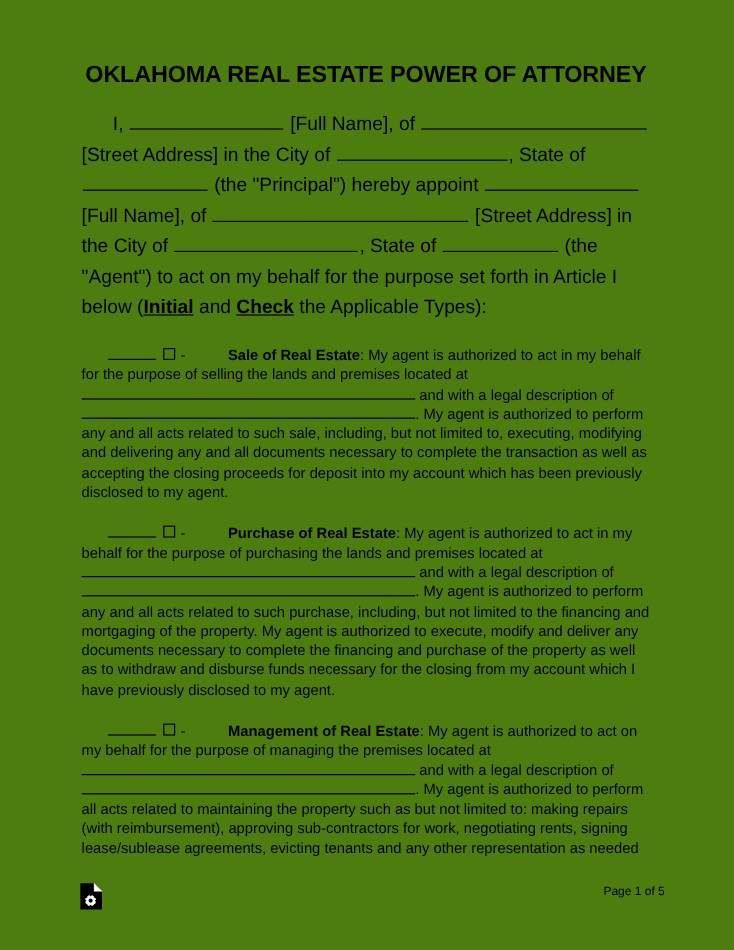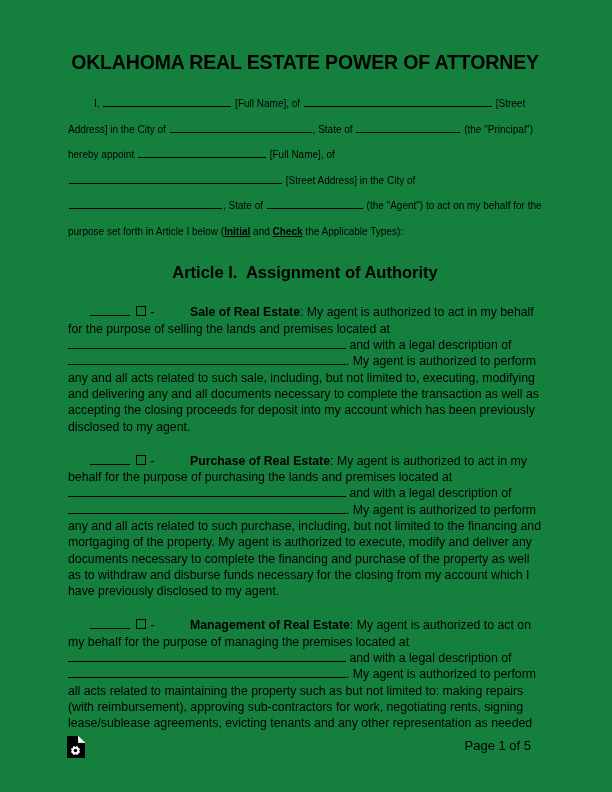--- a/index.html
+++ b/index.html
@@ -9,21 +9,21 @@
     background: #ffffff;
   }
   body {
     font-family: "Liberation Sans", sans-serif;
     color: #000000;
   }
   .page {
     position: relative;
     width: 612px;
     height: 792px;
-    background: #15803d;
+    background: #4d7c0f;
     overflow: hidden;
     box-sizing: border-box;
   }
   .content {
     position: absolute;
     left: 68px;
     top: 0;
     width: 474px;
   }
 
@@ -44,21 +44,21 @@
     font-weight: normal;
     margin: 0;
     padding-top: 7px;
     letter-spacing: 0.1px;
   }
 
   
   .intro {
     margin: 0;
     padding-top: 18px;
-    font-size: 10px;
+    font-size: 16px;
     line-height: 25.5px;
   }
   .intro .first-line-indent {
     display: inline-block;
     width: 26px;
   }
 
   .blank {
     display: inline-block;
     border-bottom: 1.15px solid #000;
@@ -130,23 +130,23 @@
   
   .footer {
     position: absolute;
     left: 0;
     bottom: 0;
     width: 612px;
     height: 60px;
   }
   .page-number {
     position: absolute;
-    right: 81px;
+    right: 58px;
     top: 6px;
-    font-size: 13px;
+    font-size: 10px;
   }
   .footer-logo {
     position: absolute;
     left: 66px;
     top: 3px;
     width: 20px;
     height: 24px;
   }
 </style>
 </head>
@@ -154,21 +154,20 @@
 
 <div class="page">
   <div class="content">
 
     <h1 class="doc-title">OKLAHOMA REAL ESTATE POWER OF ATTORNEY</h1>
 
     <p class="intro">
       <span class="first-line-indent"></span><span>I, </span><span class="blank b-name"></span><span> [Full Name], of </span><span class="blank b-street"></span><span> [Street Address] in the City of </span><span class="blank b-city"></span><span>, State of </span><span class="blank b-state"></span><span> (the "Principal") hereby appoint </span><span class="blank b-agentname"></span><span> [Full Name], of </span><span class="blank b-astreet"></span><span> [Street Address] in the City of </span><span class="blank b-acity"></span><span>, State of </span><span class="blank b-astate"></span><span> (the "Agent") to act on my </span><span>behalf for the purpose set forth in Article I below (</span><u class="bu">Initial</u><span> and </span><u class="bu">Check</u><span> the Applicable Types):</span>
     </p>
 
-    <h2 class="article-heading">Article I.  Assignment of Authority</h2>
 
     <p class="section">
       <span class="section-lead"></span><span class="initial-blank"></span><span class="checkbox"></span><span> - </span><span class="section-title">Sale of Real Estate</span><span>: </span><span>My agent is authorized to act in my behalf for the purpose of selling the lands and premises located at </span><span class="line-blank lb-addr"></span><span> and with a legal description of </span><span class="line-blank lb-legal"></span><span>. My agent is authorized to perform any and all acts related to such sale, including, but not limited to, executing, modifying and delivering any and all documents necessary to complete the transaction as well as accepting the closing proceeds for deposit into my account which has been previously disclosed to my agent.</span>
     </p>
 
     <p class="section">
       <span class="section-lead"></span><span class="initial-blank"></span><span class="checkbox"></span><span> - </span><span class="section-title">Purchase of Real Estate</span><span>: </span><span>My agent is authorized to act in my behalf for the purpose of purchasing the lands and premises located at </span><span class="line-blank lb-addr"></span><span> and with a legal description of </span><span class="line-blank lb-legal"></span><span>. My agent is authorized to perform any and all acts related to such purchase, including, but not limited to the financing and mortgaging of the property. My agent is authorized to execute, modify and deliver any documents necessary to complete the financing and purchase of the property as well as to withdraw and disburse funds necessary for the closing from my account which I have previously disclosed to my agent.</span>
     </p>
 
     <p class="section">

